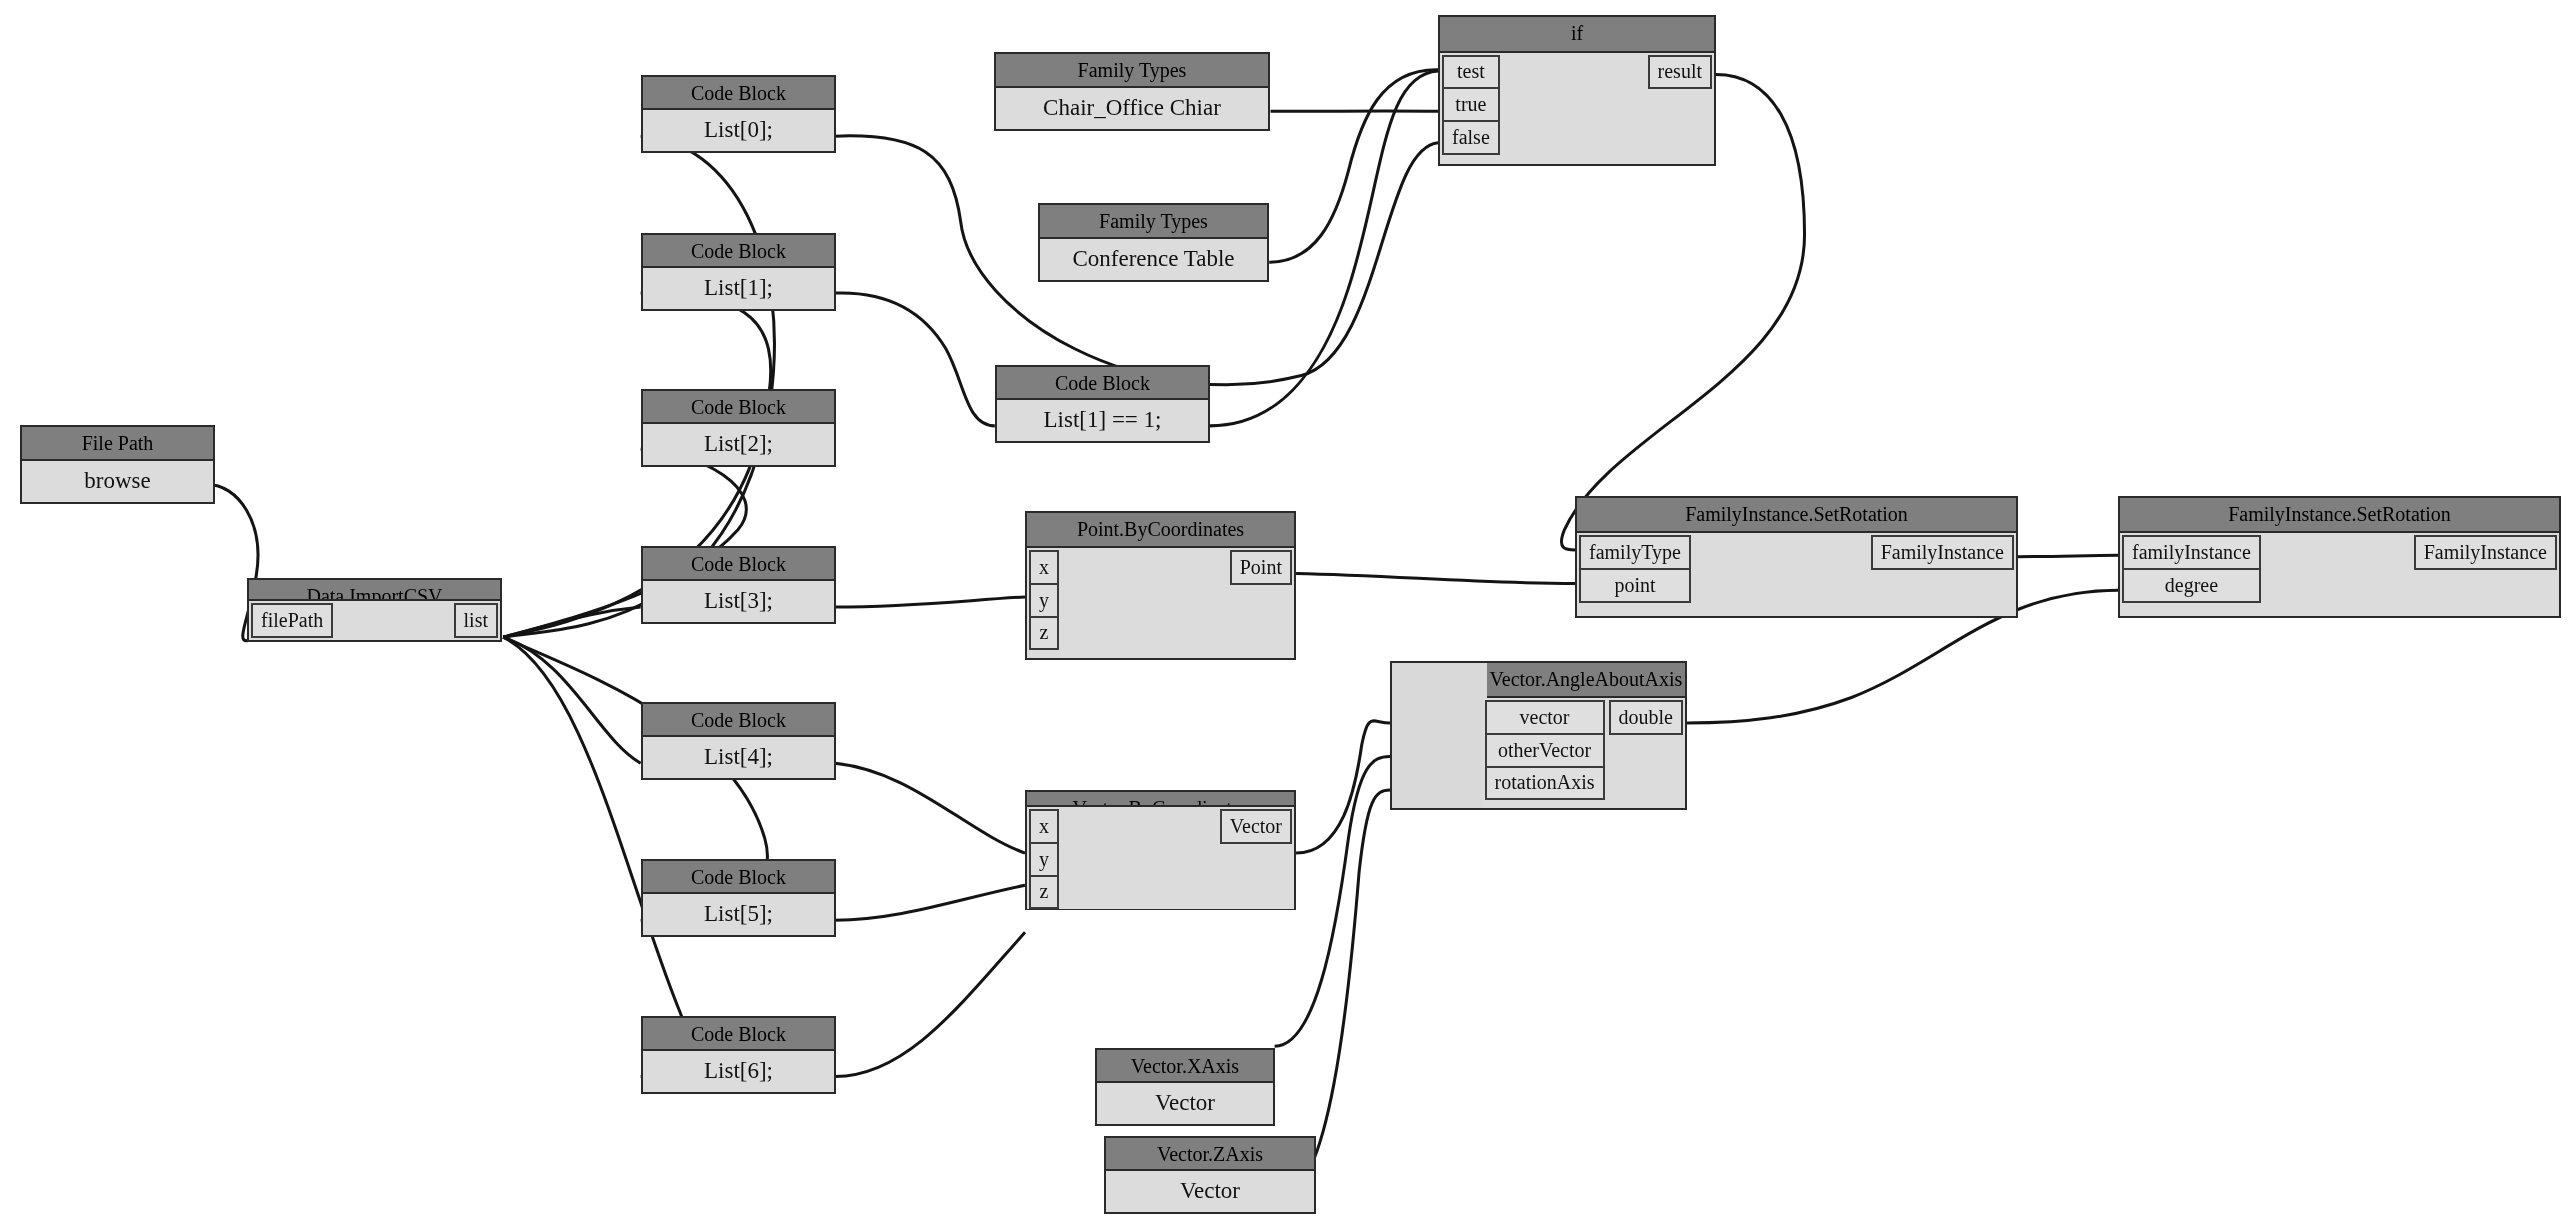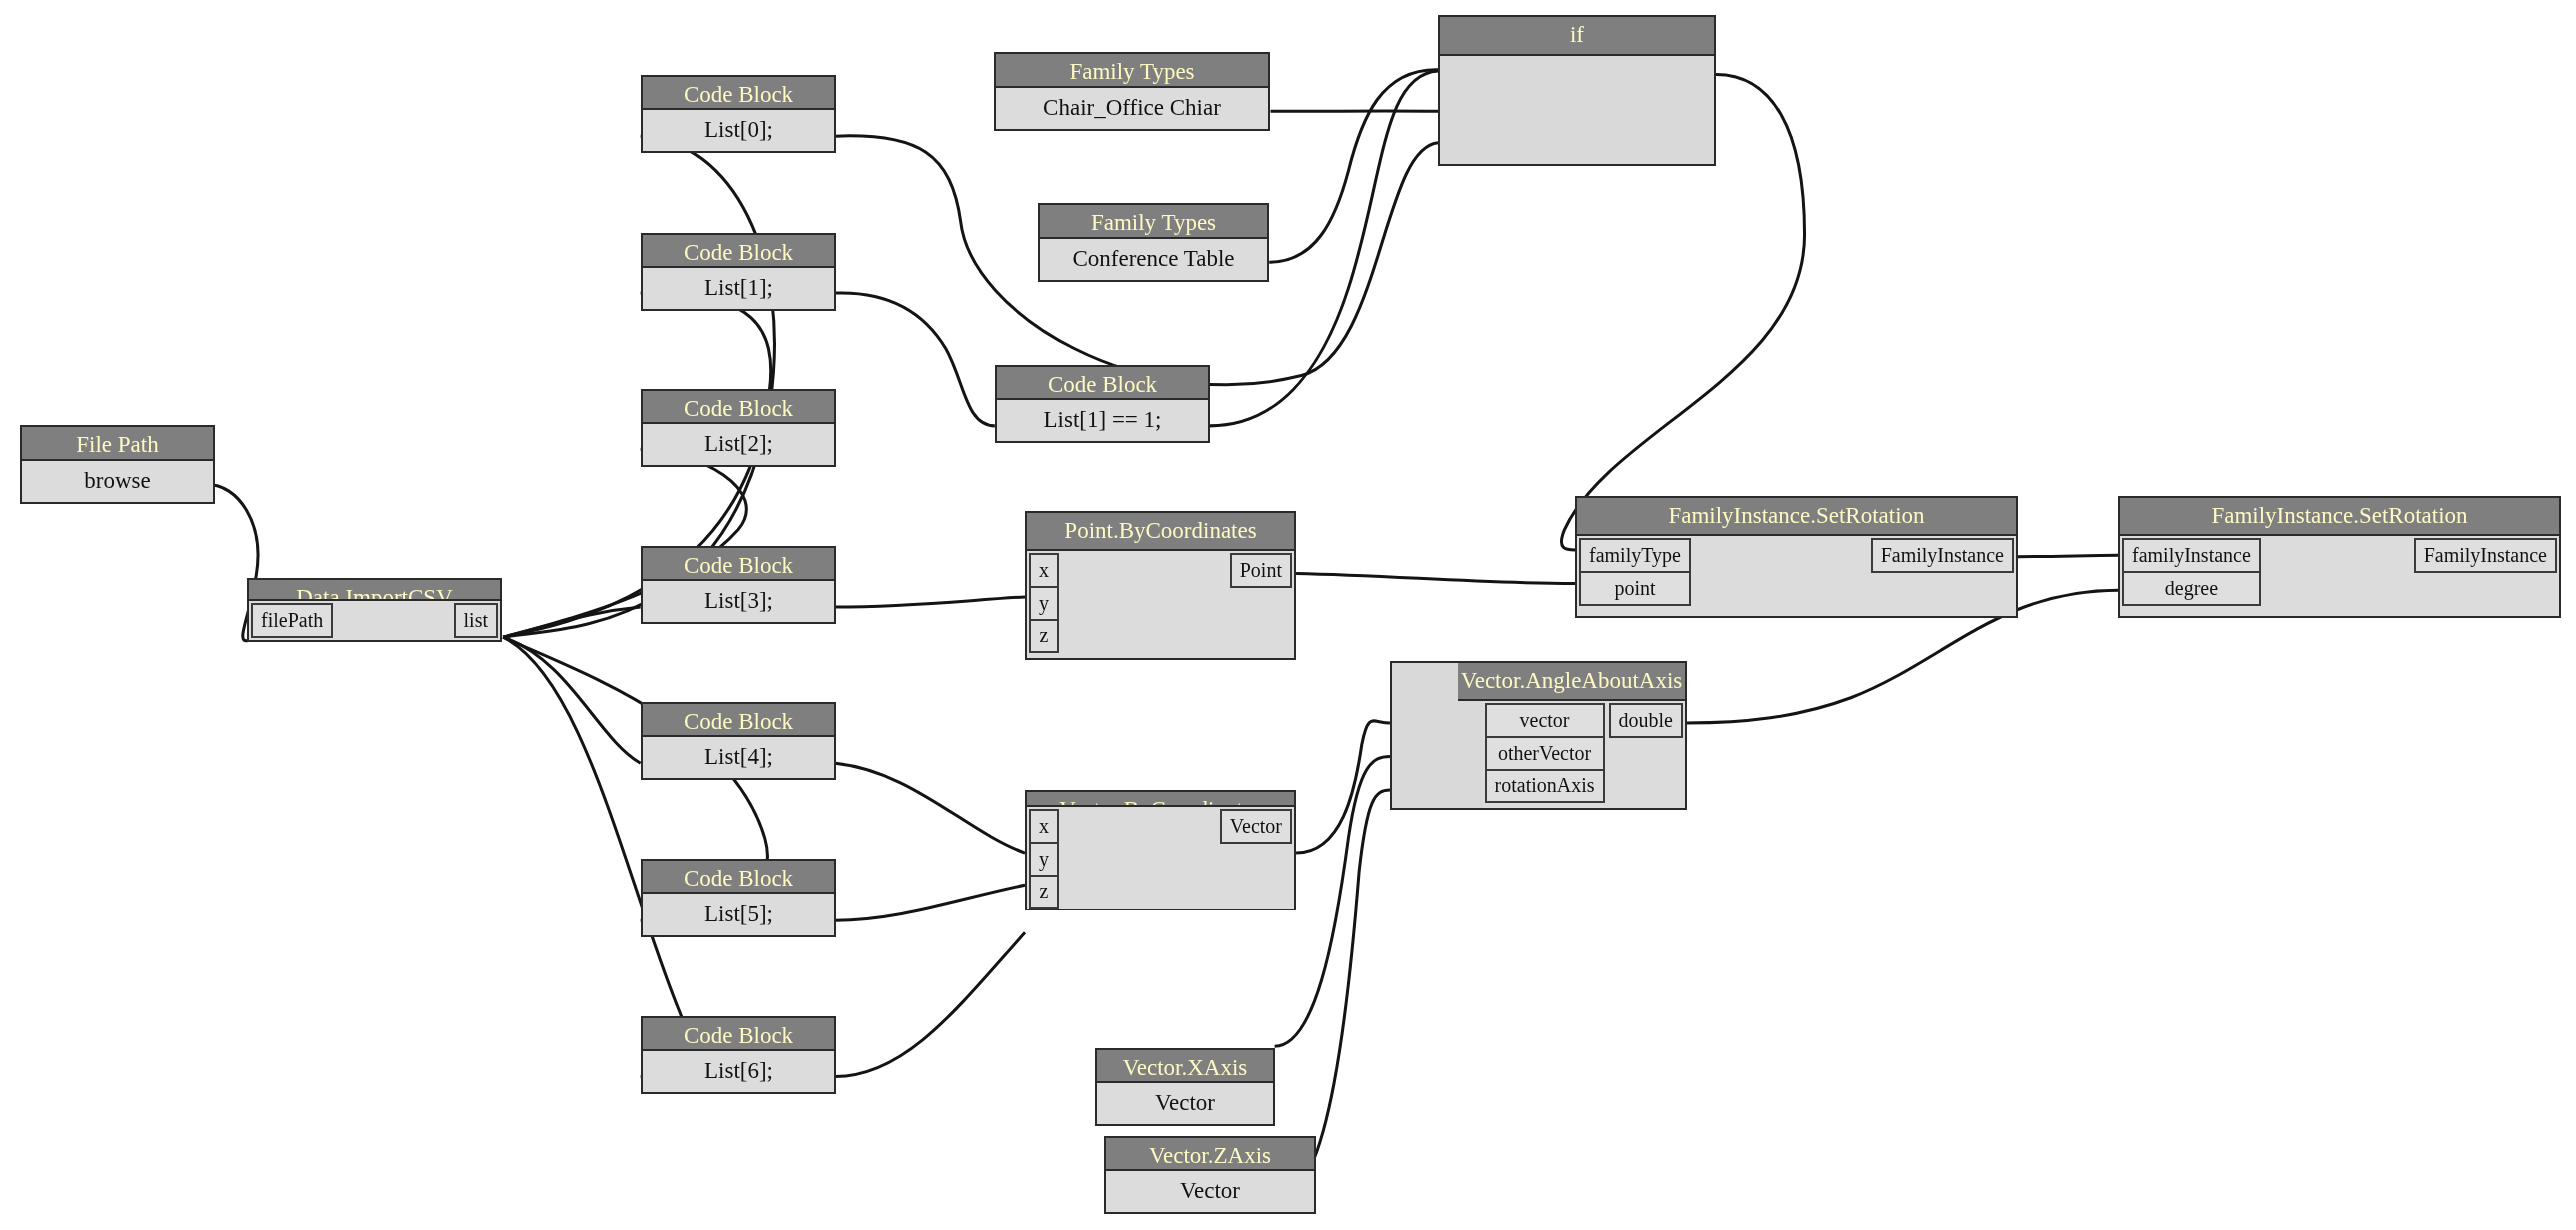--- a/index.html
+++ b/index.html
@@ -16,26 +16,26 @@
   .node{
     position:absolute;
     box-sizing:border-box;
     border:2px solid #2a2a2a;
     background:#d9d9d9;
     display:flex;
     flex-direction:column;
   }
   .node-title{
     background:#7f7f7f;
-    color:#fef9c3;
+    color:#000000;
     text-align:center;
     border-bottom:2px solid #2a2a2a;
     line-height:1;
     padding:6px 2.7px 7.4px 2.7px;
-    font-size:23px;
+    font-size:20px;
     white-space:nowrap;
     overflow:hidden;
   }
   .node-body{
     position:relative;
     flex:1;
     background:#dcdcdc;
     padding:2px;
     display:flex;
   }
@@ -179,20 +179,32 @@
         </div>
       </div>
       <div class="node" style="left: 995px; top: 365px; width: 215px; height: 78px;">
         <div class="node-title">Code Block</div>
         <div class="node-body">
           <div class="value-row">List[1] == 1;</div>
         </div>
       </div>
       <div class="node" style="left: 1438px; top: 15.4px; width: 278px; height: 151px;">
         <div class="node-title">if</div>
+        <div class="node-body">
+          <div class="ports">
+            <div class="in-col">
+              <div class="port">test</div>
+              <div class="port">true</div>
+              <div class="port">false</div>
+            </div>
+            <div class="out-col">
+              <div class="port">result</div>
+            </div>
+          </div>
+        </div>
       </div>
       <div class="node" style="left: 1025px; top: 511px; width: 271px; height: 149px;">
         <div class="node-title">Point.ByCoordinates</div>
         <div class="node-body">
           <div class="ports">
             <div class="in-col">
               <div class="port">x</div>
               <div class="port">y</div>
               <div class="port">z</div>
             </div>

